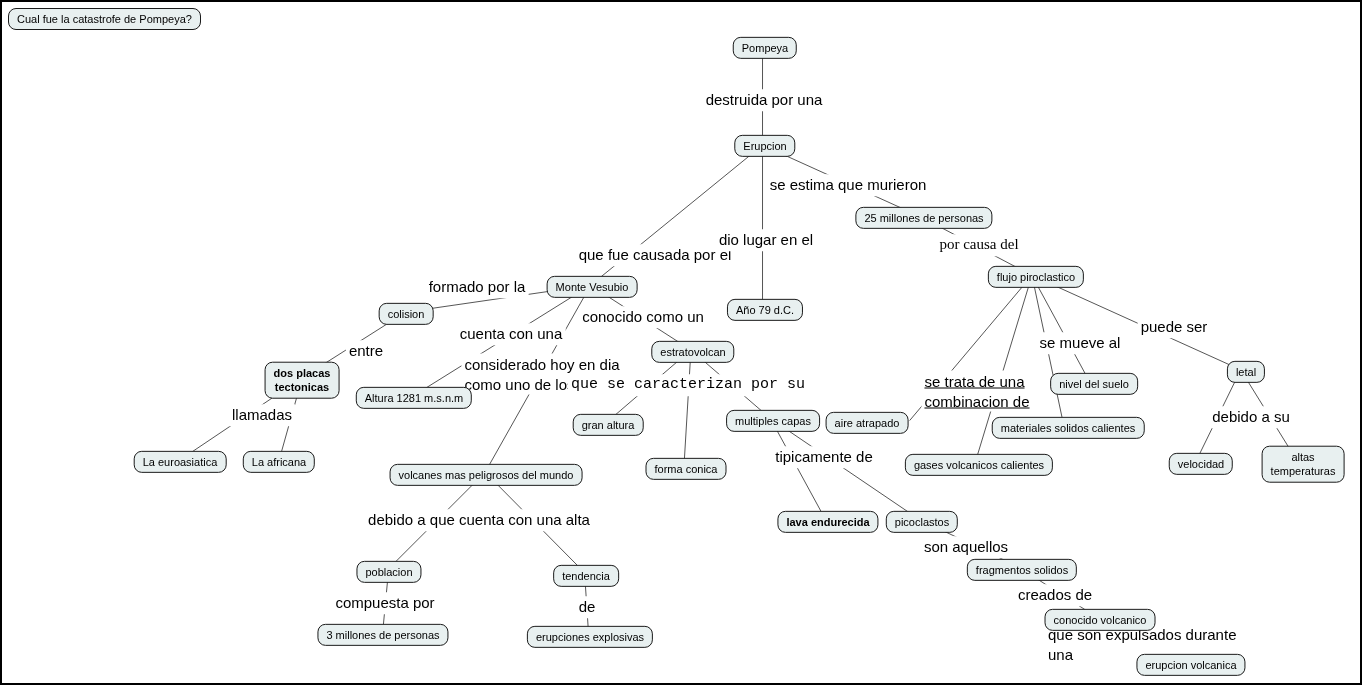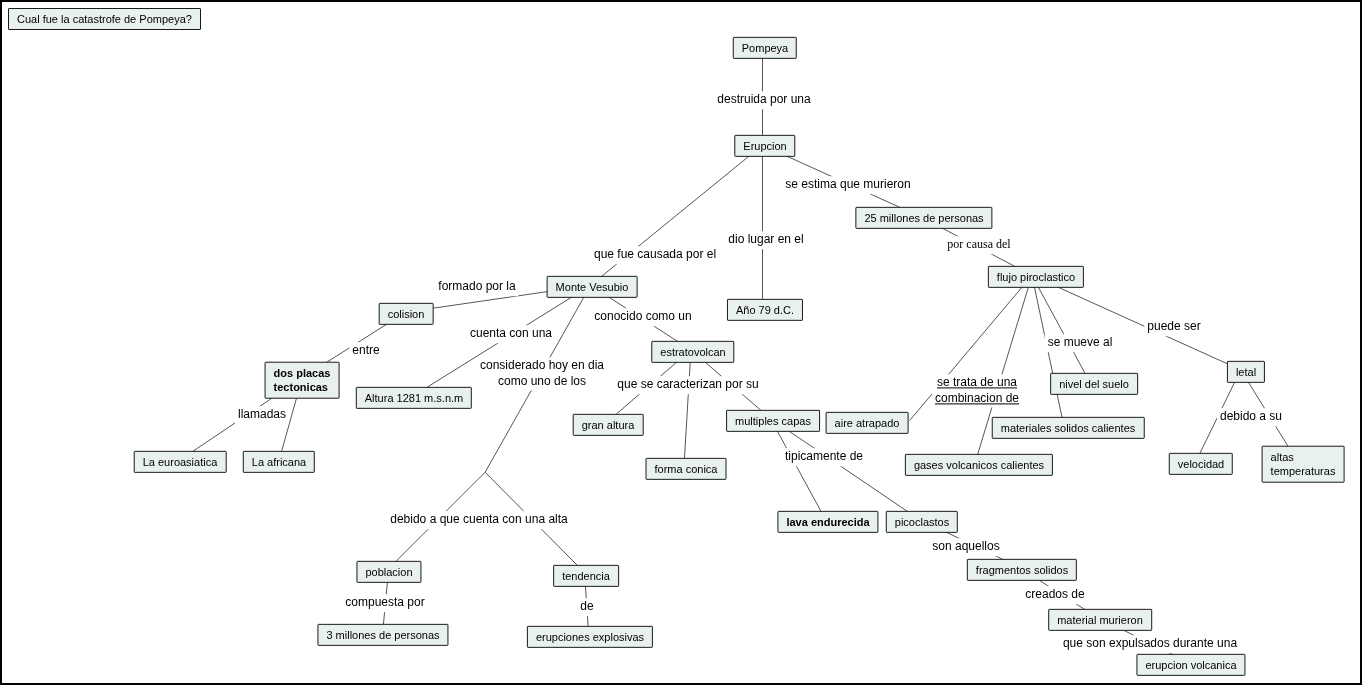--- a/index.html
+++ b/index.html
@@ -22,37 +22,37 @@
     left: 0; top: 0;
     width: 100%; height: 100%;
     z-index: 1;
   }
   .link-label {
     position: absolute;
     transform: translate(-50%, -50%);
     z-index: 2;
     background: var(--canvas-bg, #ffffff);
     color: #000000;
-    font-size: 12px;
+    font-size: 15px;
     line-height: 1.3;
     white-space: pre-line;
-    text-align: center;
     padding: 1px 3px;
   }
   .concept-node {
     position: absolute;
     transform: translate(-50%, -50%);
     z-index: 3;
     background: var(--node-bg, #e8f0f0);
     border: 1px solid var(--node-border, #1a1a1a);
-    border-radius: 1px;
+    border-radius: 8px;
     color: #000000;
     font-size: 11px;
     line-height: 1.3;
     white-space: pre-line;
+    text-align: center;
     padding: 3px 8px;
     box-sizing: border-box;
   }
   .question-box {
     transform: none;
     left: 6px;
     top: 6px;
   }
 </style>
 </head>
@@ -99,21 +99,21 @@
     <div class="link-label" style="left: 764px; top: 238px;">dio lugar en el</div>
     <div class="link-label" style="left: 977px; top: 243px; font-family: Liberation Serif, serif;">por causa del</div>
     <div class="link-label" style="left: 475px; top: 285px;">formado por la</div>
     <div class="link-label" style="left: 641px; top: 315px;">conocido como un</div>
     <div class="link-label" style="left: 509px; top: 332px;">cuenta con una</div>
     <div class="link-label" style="left: 364px; top: 349px;">entre</div>
     <div class="link-label" style="left: 1078px; top: 341px;">se mueve al</div>
     <div class="link-label" style="left: 1172px; top: 325px;">puede ser</div>
     <div class="link-label" style="left: 540px; top: 372px;">considerado hoy en dia
 como uno de los</div>
-    <div class="link-label" style="left: 686px; top: 383px;">que se caracterizan por su</div>
+    <div class="link-label" style="left: 686px; top: 383px; font-family: Liberation Mono, monospace;">que se caracterizan por su</div>
     <div class="link-label" style="left: 260px; top: 413px;">llamadas</div>
     <div class="link-label" style="left: 975px; top: 389px; text-decoration: underline;">se trata de una
 combinacion de</div>
     <div class="link-label" style="left: 1249px; top: 415px;">debido a su</div>
     <div class="link-label" style="left: 822px; top: 455px;">tipicamente de</div>
     <div class="link-label" style="left: 477px; top: 518px;">debido a que cuenta con una alta</div>
     <div class="link-label" style="left: 964px; top: 545px;">son aquellos</div>
     <div class="link-label" style="left: 383px; top: 601px;">compuesta por</div>
     <div class="link-label" style="left: 585px; top: 605px;">de</div>
     <div class="link-label" style="left: 1053px; top: 593px;">creados de</div>
@@ -134,22 +134,23 @@
     <div class="concept-node" style="left: 606px; top: 423px;">gran altura</div>
     <div class="concept-node" style="left: 771px; top: 419px;">multiples capas</div>
     <div class="concept-node" style="left: 865px; top: 421px;">aire atrapado</div>
     <div class="concept-node" style="left: 1066px; top: 426px;">materiales solidos calientes</div>
     <div class="concept-node" style="left: 178px; top: 460px;">La euroasiatica</div>
     <div class="concept-node" style="left: 277px; top: 460px;">La africana</div>
     <div class="concept-node" style="left: 684px; top: 467px;">forma conica</div>
     <div class="concept-node" style="left: 977px; top: 463px;">gases volcanicos calientes</div>
     <div class="concept-node" style="left: 1199px; top: 462px;">velocidad</div>
     <div class="concept-node" style="left: 1301px; top: 462px;">altas temperaturas</div>
+    <div class="concept-node" style="left: 484px; top: 473px;">volcanes mas peligrosos del mundo</div>
     <div class="concept-node" style="left: 826px; top: 520px; font-weight: bold;">lava endurecida</div>
     <div class="concept-node" style="left: 920px; top: 520px;">picoclastos</div>
     <div class="concept-node" style="left: 387px; top: 570px;">poblacion</div>
     <div class="concept-node" style="left: 584px; top: 574px;">tendencia</div>
     <div class="concept-node" style="left: 1020px; top: 568px;">fragmentos solidos</div>
     <div class="concept-node" style="left: 381px; top: 633px;">3 millones de personas</div>
     <div class="concept-node" style="left: 588px; top: 635px;">erupciones explosivas</div>
-    <div class="concept-node" style="left: 1098px; top: 618px;">material murieron</div>
+    <div class="concept-node" style="left: 1098px; top: 618px;">conocido volcanico</div>
     <div class="concept-node" style="left: 1189px; top: 663px;">erupcion volcanica</div>
   </div>
 
 </body></html>

